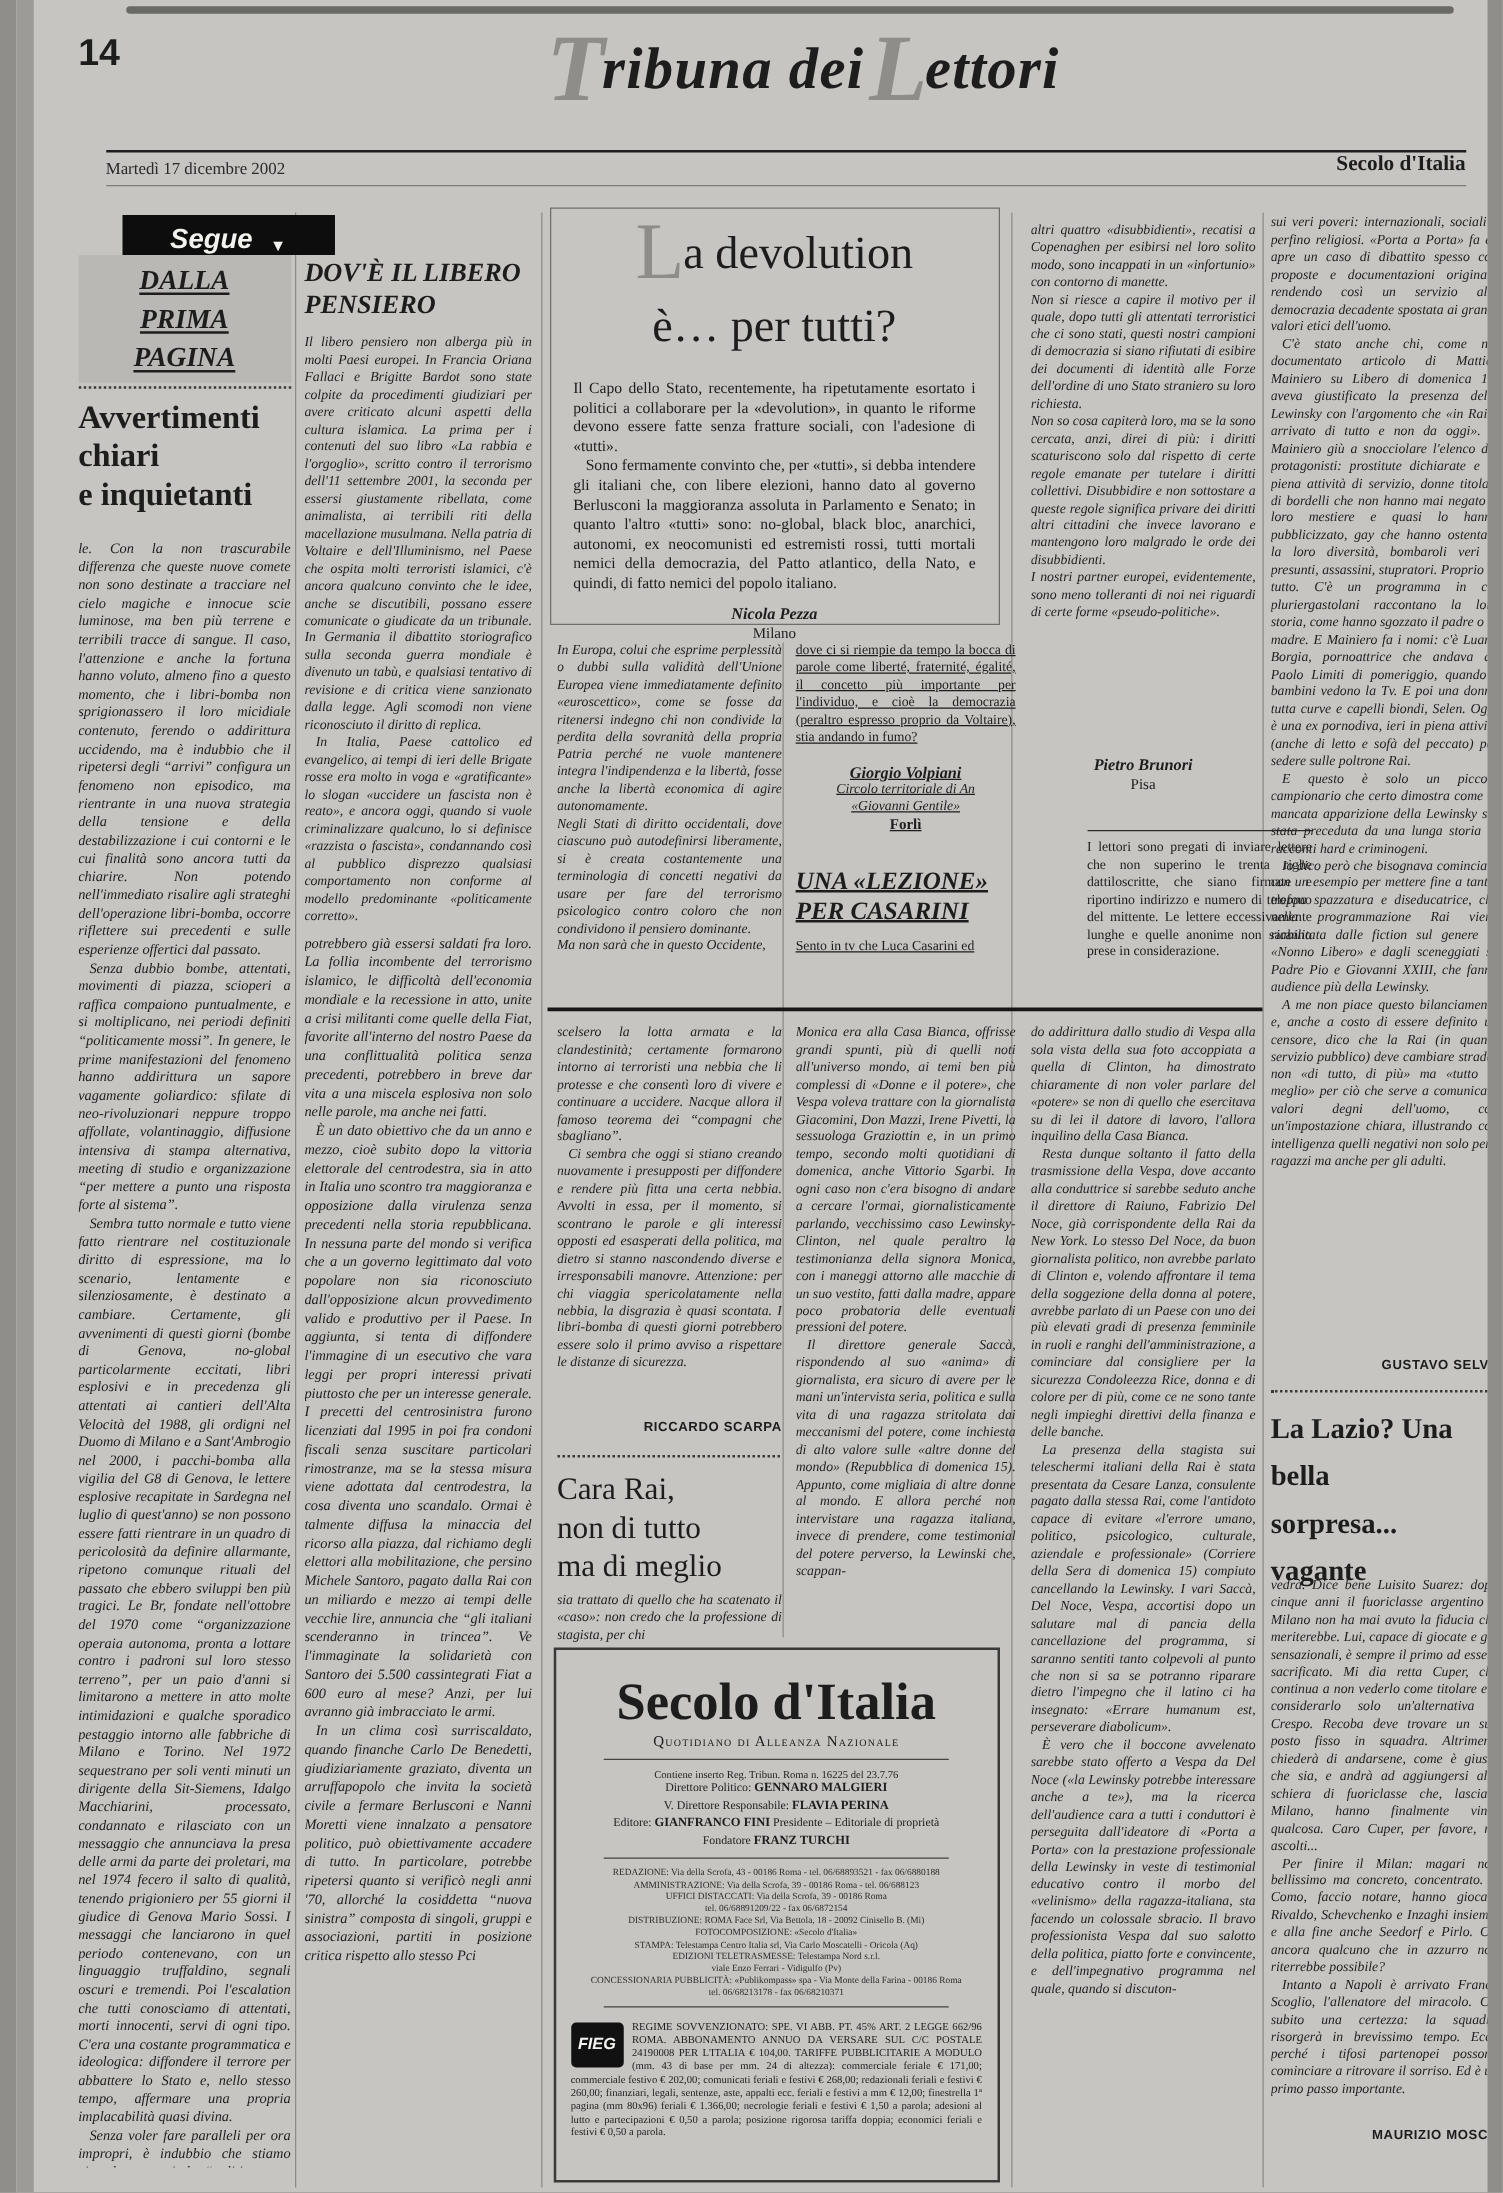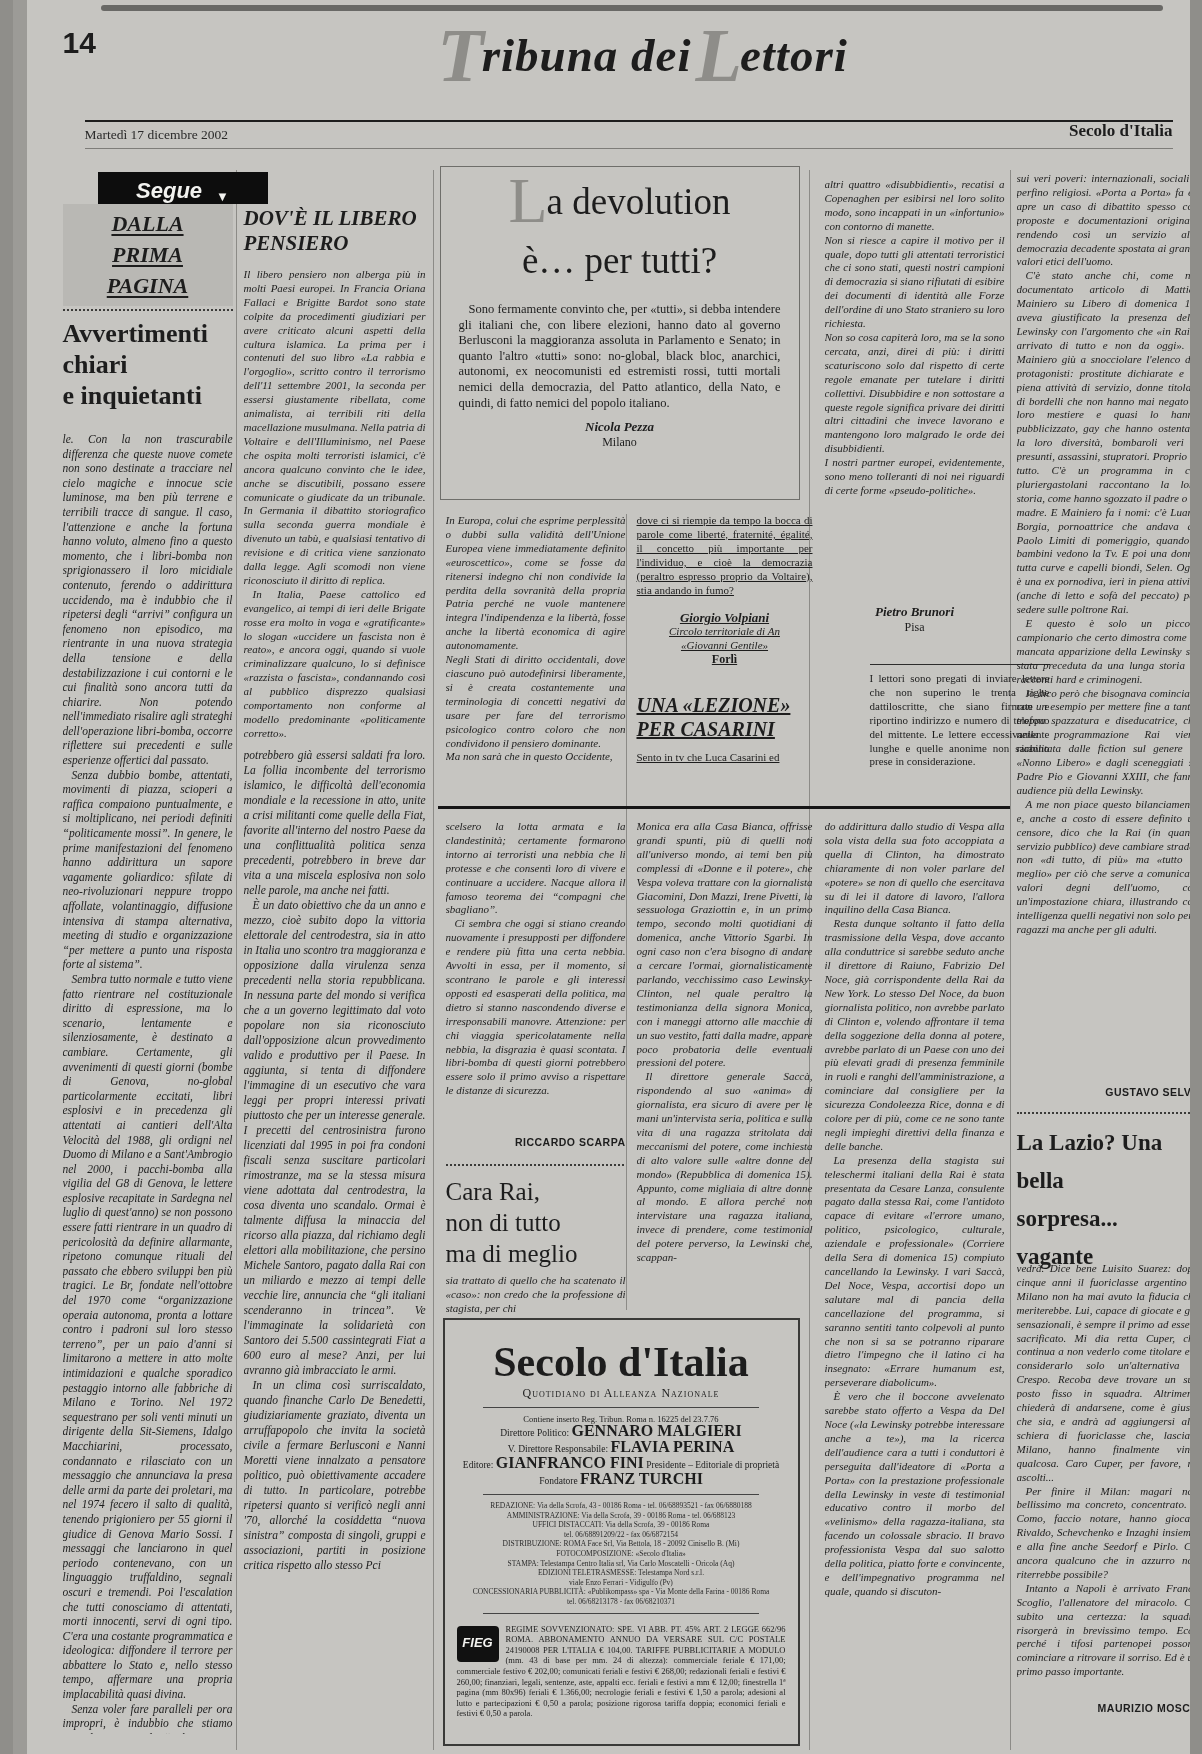--- a/index.html
+++ b/index.html
@@ -81,21 +81,21 @@
   .notice{border-top:1px solid #2c2c2c;padding-top:7px;}
 
   
   .colophon{position:absolute;left:430px;top:1318px;width:357px;height:428px;
      border:2px solid #3a3a38;box-sizing:border-box;text-align:center;padding-top:20px;}
   .colo-mast{font-weight:bold;font-size:42px;line-height:44px;}
   .colo-sub{font-variant:small-caps;font-size:12px;letter-spacing:1px;margin-top:2px;}
   .colo-rule{width:78%;height:1px;background:#444;margin:6px auto;}
   .colo-reg{font-size:8.5px;}
   .colo-credit{font-size:9.5px;line-height:13px;}
-  .colo-credit b{font-size:16px;}
+  .colo-credit b{font-size:10px;}
   .colo-fine{font-size:7.5px;line-height:9.6px;color:#2b2b2b;padding:0 10px;}
   .colo-sub-block{text-align:justify;font-size:8.5px;line-height:10.6px;padding:4px 12px 0 12px;}
   .fieg{float:left;width:42px;height:36px;background:#111;color:#f2f2ef;margin:2px 7px 2px 0;
      display:flex;align-items:center;justify-content:center;
      font-family:"Liberation Sans",sans-serif;font-weight:bold;font-style:italic;font-size:13px;
      border-radius:4px;}
 </style>
 </head>
 <body>
 
@@ -154,20 +154,21 @@
     <p>È un dato obiettivo che da un anno e mezzo, cioè subito dopo la vittoria elettorale del centrodestra, sia in atto in Italia uno scontro tra maggioranza e opposizione dalla virulenza senza precedenti nella storia repubblicana. In nessuna parte del mondo si verifica che a un governo legittimato dal voto popolare non sia riconosciuto dall'opposizione alcun provvedimento valido e produttivo per il Paese. In aggiunta, si tenta di diffondere l'immagine di un esecutivo che vara leggi per propri interessi privati piuttosto che per un interesse generale. I precetti del centrosinistra furono licenziati dal 1995 in poi fra condoni fiscali senza suscitare particolari rimostranze, ma se la stessa misura viene adottata dal centrodestra, la cosa diventa uno scandalo. Ormai è talmente diffusa la minaccia del ricorso alla piazza, dal richiamo degli elettori alla mobilitazione, che persino Michele Santoro, pagato dalla Rai con un miliardo e mezzo ai tempi delle vecchie lire, annuncia che “gli italiani scenderanno in trincea”. Ve l'immaginate la solidarietà con Santoro dei 5.500 cassintegrati Fiat a 600 euro al mese? Anzi, per lui avranno già imbracciato le armi.</p>
     <p>In un clima così surriscaldato, quando finanche Carlo De Benedetti, giudiziariamente graziato, diventa un arruffapopolo che invita la società civile a fermare Berlusconi e Nanni Moretti viene innalzato a pensatore politico, può obiettivamente accadere di tutto. In particolare, potrebbe ripetersi quanto si verificò negli anni '70, allorché la cosiddetta “nuova sinistra” composta di singoli, gruppi e associazioni, partiti in posizione critica rispetto allo stesso Pci</p>
   </div>
 
   <div class="devo-box">
     <div class="devo-head">
       <span class="devo-initial">L</span><span class="devo-line">a devolution</span><br>
       <span class="devo-line">è… per tutti?</span>
     </div>
     <div class="devo-body">
+      <p class="noind">Il Capo dello Stato, recentemente, ha ripetutamente esortato i politici a collaborare per la «devolution», in quanto le riforme devono essere fatte senza fratture sociali, con l'adesione di «tutti».</p>
       <p>Sono fermamente convinto che, per «tutti», si debba intendere gli italiani che, con libere elezioni, hanno dato al governo Berlusconi la maggioranza assoluta in Parlamento e Senato; in quanto l'altro «tutti» sono: no-global, black bloc, anarchici, autonomi, ex neocomunisti ed estremisti rossi, tutti mortali nemici della democrazia, del Patto atlantico, della Nato, e quindi, di fatto nemici del popolo italiano.</p>
     </div>
     <div class="sig" style="margin-top:8px;">
       <div class="name">Nicola Pezza</div>
       <div class="place">Milano</div>
     </div>
   </div>
 
   <div class="col body-txt clip" style="left:433px;top:514px;width:180px;height:290px;">
     <p class="noind">In Europa, colui che esprime perplessità o dubbi sulla validità dell'Unione Europea viene immediatamente definito «euroscettico», come se fosse da ritenersi indegno chi non condivide la perdita della sovranità della propria Patria perché ne vuole mantenere integra l'indipendenza e la libertà, fosse anche la libertà economica di agire autonomamente.</p>

